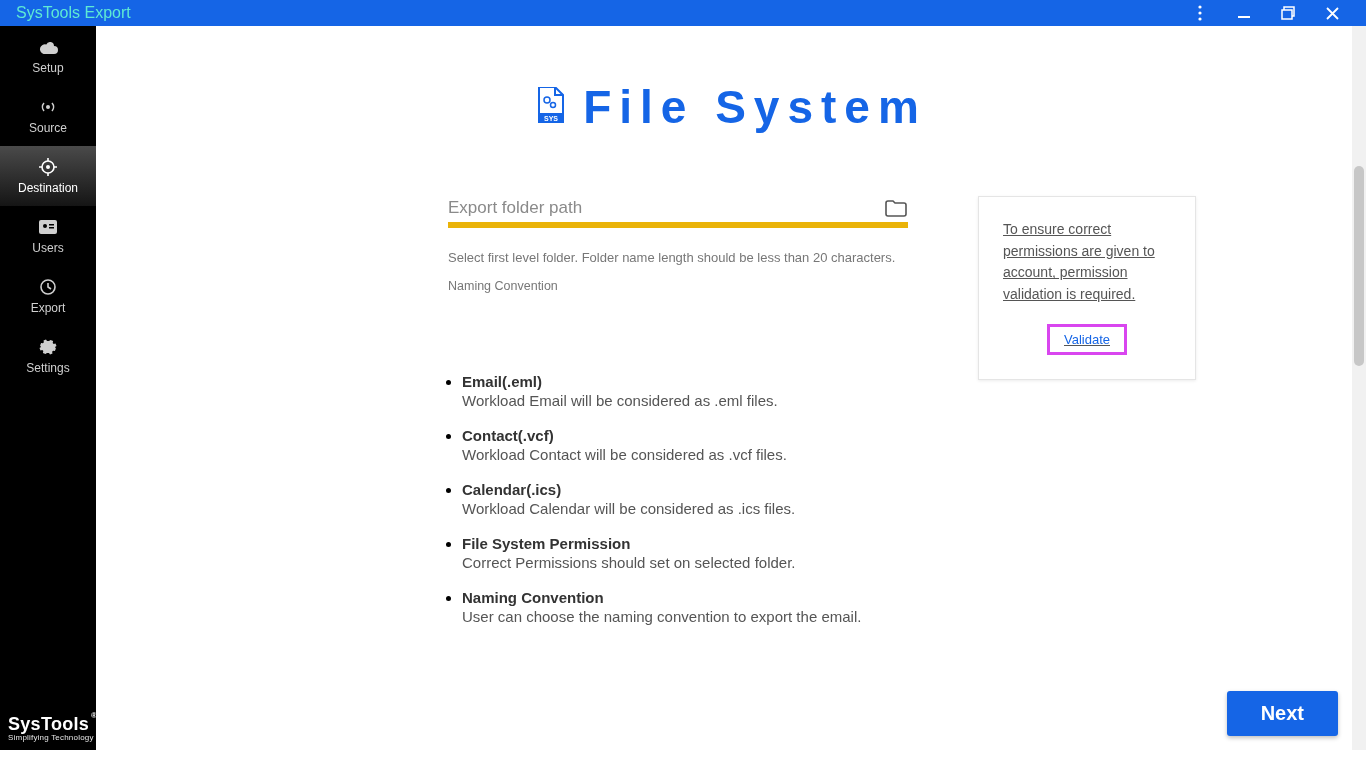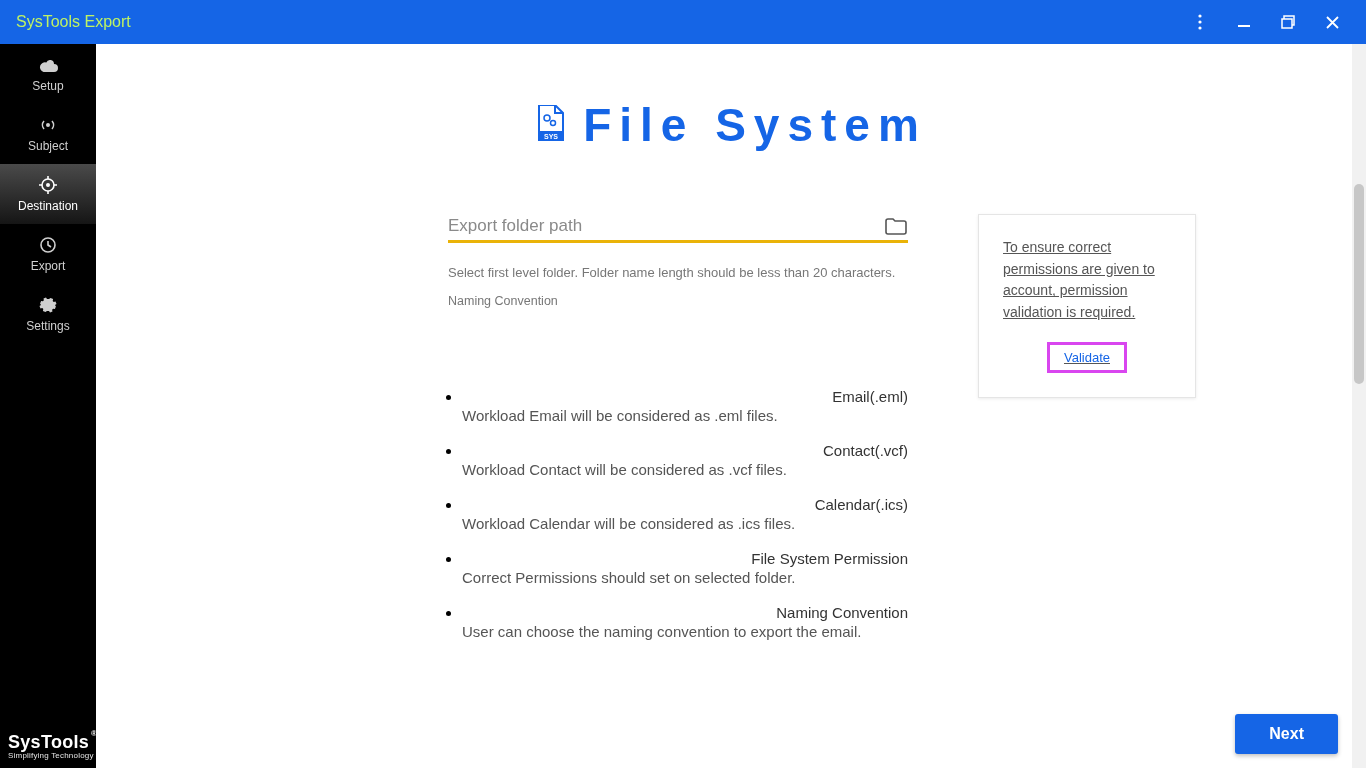--- a/index.html
+++ b/index.html
@@ -1,17 +1,17 @@
 <!DOCTYPE html>
 <html><head>
 <meta charset="utf-8">
 <style>
   * { margin: 0; padding: 0; box-sizing: border-box; }
   body { font-family: "Segoe UI", Arial, sans-serif; width: 1366px; height: 768px; overflow: hidden; background: #fff; }
-  .titlebar { height: 44px; background: #1565e6; color: #bef264; display: flex; align-items: center; padding: 0 12px 0 16px; }
+  .titlebar { height: 26px; background: #1565e6; color: #5eead4; display: flex; align-items: center; padding: 0 12px 0 16px; }
   .titlebar .title { font-size: 16px; font-weight: 400; }
   .titlebar .spacer { flex: 1; }
   .titlebar .tb-btn { width: 44px; height: 44px; display: flex; align-items: center; justify-content: center; cursor: pointer; }
   .titlebar .tb-btn svg { fill: #fff; }
   .body { display: flex; height: 724px; }
   .sidebar { width: 96px; background: #000; color: #b0b0b0; display: flex; flex-direction: column; }
   .nav { flex: 0 0 auto; }
   .nav-item { height: 60px; display: flex; flex-direction: column; align-items: center; justify-content: center; gap: 4px; cursor: pointer; font-size: 12px; color: #d0d0d0; }
   .nav-item.active { background: linear-gradient(to bottom, #4a4a4a, #151515); color: #fff; justify-content: center; }
   .nav-item .ic { width: 20px; height: 20px; display: flex; align-items: center; justify-content: center; }
@@ -27,33 +27,33 @@
   .brand-reg { font-size: 8px; position: absolute; top: -3px; right: -8px; }
   .brand-sub { font-size: 8px; color: #e6e6e6; margin-top: -2px; letter-spacing: 0.2px; }
   .main { flex: 1; position: relative; background: #fff; overflow: hidden; }
   .scrollbar-track { position: absolute; right: 0; top: 0; bottom: 0; width: 14px; background: #f1f1f1; }
   .scrollbar-thumb { position: absolute; right: 2px; top: 140px; width: 10px; height: 200px; background: #c7c7c7; border-radius: 5px; }
   .hero { text-align: center; margin-top: 54px; display: flex; align-items: center; justify-content: center; gap: 18px; }
   .hero-title { font-size: 46px; font-weight: 700; color: #1565e6; letter-spacing: 8px; }
   .content-area { display: flex; gap: 70px; padding: 62px 0 0 0; margin-left: 352px; align-items: flex-start; }
   .form-col { width: 460px; }
   .field { margin-bottom: 14px; }
-  .text-input-row { display: flex; align-items: center; border-bottom: 3px solid #eab308; padding: 2px 0 4px 0; }
+  .text-input-row { display: flex; align-items: center; border-bottom: 6px solid #eab308; padding: 2px 0 4px 0; }
   .text-input-row input { flex: 1; border: none; outline: none; font-size: 17px; color: #333; background: transparent; }
   .text-input-row input::placeholder { color: #8a8a8a; }
   .text-input-row .row-icon { width: 24px; height: 20px; display: flex; align-items: center; justify-content: center; cursor: pointer; }
   .helper { font-size: 13px; color: #777; margin-top: 22px; }
   .field-label-sm { font-size: 12.5px; color: #777; margin-top: 14px; margin-bottom: 2px; }
   .validate-card { width: 218px; border: 1px solid #e5e5e5; box-shadow: 0 1px 3px rgba(0,0,0,.08); padding: 22px 24px 24px 24px; font-size: 14px; color: #555; line-height: 1.55; text-align: left; text-decoration: underline; }
   .validate-btn { display: block; margin: 18px auto 0 auto; border: 3px solid #d946ef; color: #1565e6; background: #fff; font-size: 13px; padding: 5px 14px; cursor: pointer; }
   .info-list { margin: 80px 0 0 0; padding-left: 14px; list-style: disc; }
   .info-list li { margin-bottom: 18px; }
-  .info-list .li-title { font-size: 15px; font-weight: 400; color: #333; text-align: right; }
+  .info-list .li-title { font-size: 15px; font-weight: 700; color: #333; }
   .info-list .li-desc { font-size: 15px; color: #555; margin-top: 2px; }
-  .next-btn { position: absolute; right: 28px; bottom: 14px; background: #1565e6; color: #fff; border: none; font-size: 16px; font-weight: 600; padding: 11px 34px; border-radius: 3px; cursor: pointer; box-shadow: 0 2px 4px rgba(0,0,0,.25); }
+  .next-btn { position: absolute; right: 28px; bottom: 14px; background: #1565e6; color: #fff; border: none; font-size: 20px; font-weight: 600; padding: 11px 34px; border-radius: 3px; cursor: pointer; box-shadow: 0 2px 4px rgba(0,0,0,.25); }
 </style>
 </head>
 <body>
 
 <div class="titlebar">
   <span class="title">SysTools Export</span>
   <span class="spacer"></span>
   <div class="tb-btn">
     <svg width="4" height="16" viewBox="0 0 4 16">
         <circle cx="2" cy="2" r="1.6"></circle>
@@ -90,31 +90,42 @@
           </span>
         <span>Setup</span>
       </div>
       <div class="nav-item">
         <span class="ic">
             <svg width="18" height="18" viewBox="0 0 18 18">
               <circle cx="9" cy="9" r="2"></circle>
               <path d="M5 5a6 6 0 0 0 0 8M13 5a6 6 0 0 1 0 8" fill="none" stroke="#cfcfcf" stroke-width="1.6"></path>
             </svg>
           </span>
-        <span>Subject</span>
+        <span>Source</span>
       </div>
       <div class="nav-item active">
         <span class="ic">
             <svg width="18" height="18" viewBox="0 0 18 18">
               <circle cx="9" cy="9" r="6" fill="none" stroke="#fff" stroke-width="1.6"></circle>
               <circle cx="9" cy="9" r="2" fill="#fff"></circle>
               <path d="M9 0v3M9 15v3M0 9h3M15 9h3" stroke="#fff" stroke-width="1.6"></path>
             </svg>
           </span>
         <span>Destination</span>
+      </div>
+      <div class="nav-item">
+        <span class="ic">
+            <svg width="18" height="14" viewBox="0 0 18 14">
+              <rect x="0" y="0" width="18" height="14" rx="2"></rect>
+              <circle cx="6" cy="6" r="2" fill="#000"></circle>
+              <rect x="10" y="4" width="5" height="1.5" fill="#000"></rect>
+              <rect x="10" y="7" width="5" height="1.5" fill="#000"></rect>
+            </svg>
+          </span>
+        <span>Users</span>
       </div>
       <div class="nav-item">
         <span class="ic">
             <svg width="18" height="18" viewBox="0 0 18 18">
               <circle cx="9" cy="9" r="7" fill="none" stroke="#cfcfcf" stroke-width="1.6"></circle>
               <path d="M9 5v4l3 2" fill="none" stroke="#cfcfcf" stroke-width="1.6"></path>
             </svg>
           </span>
         <span>Export</span>
       </div>

